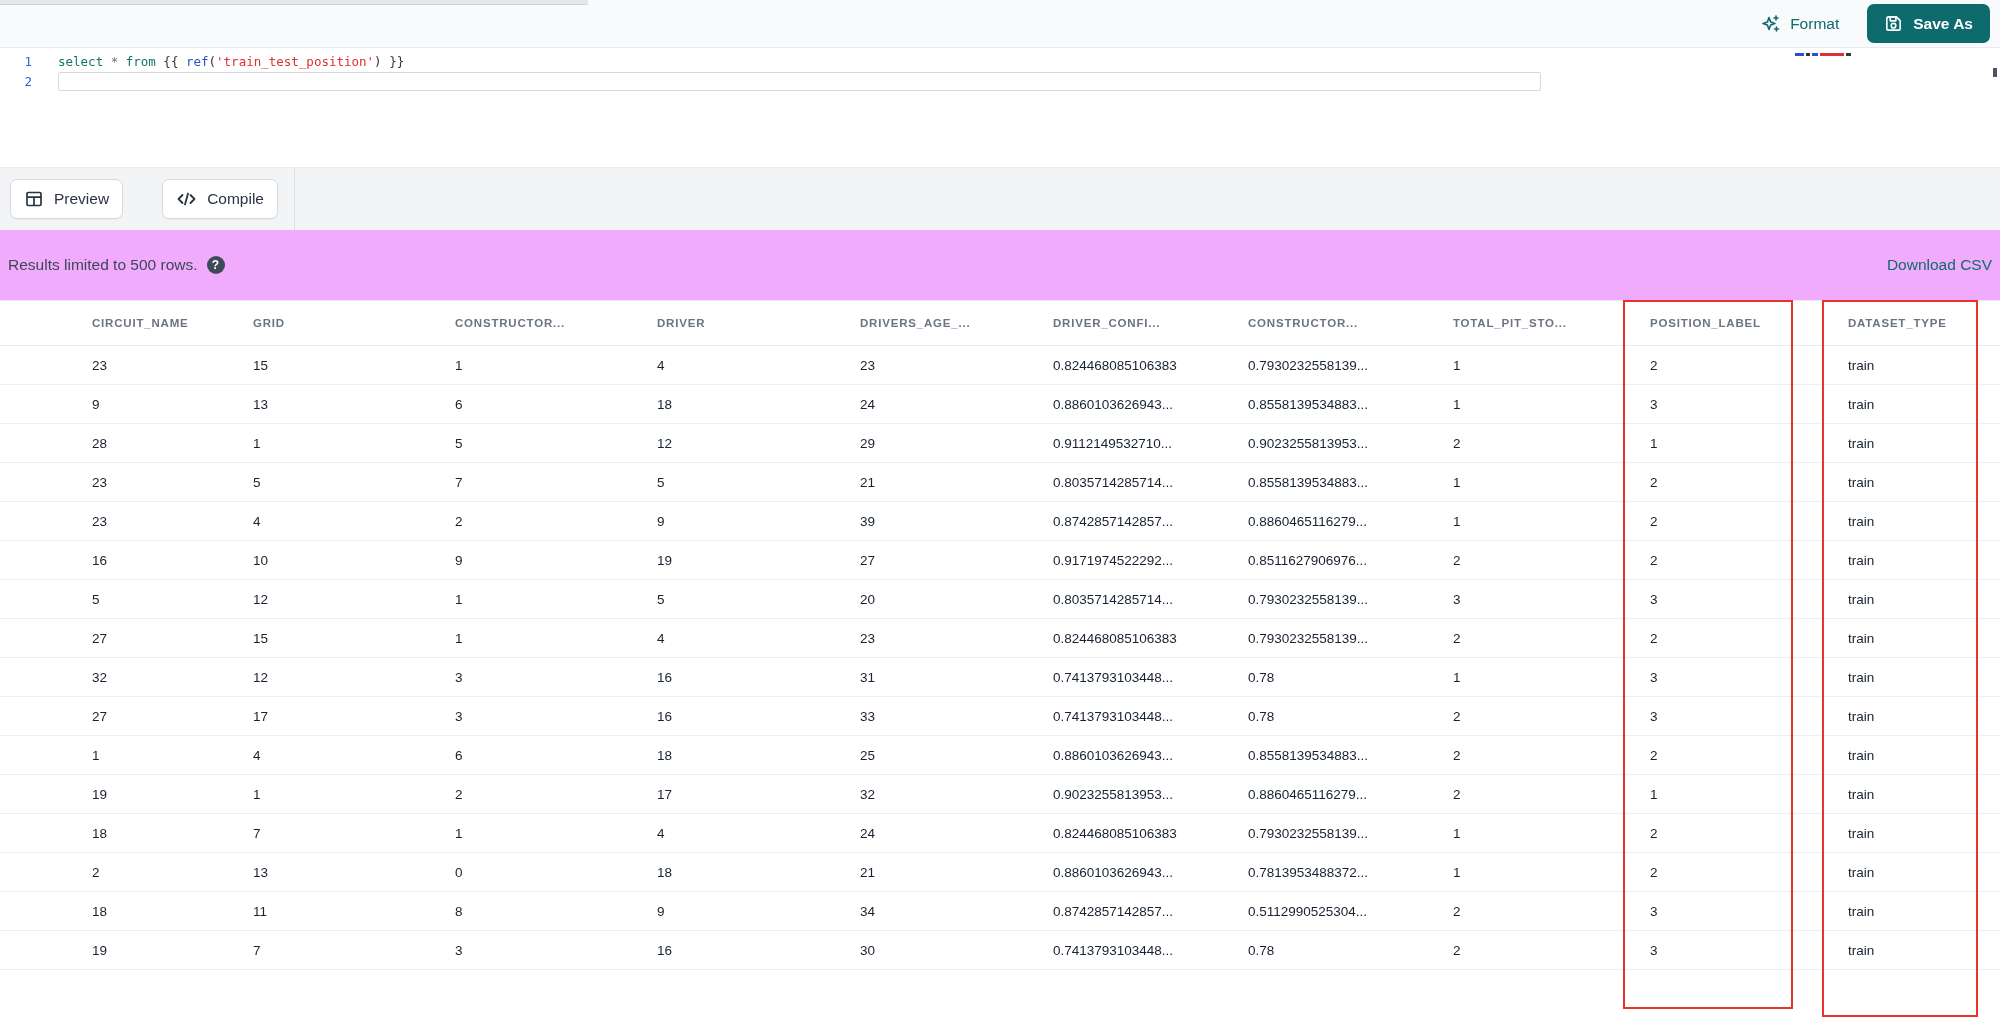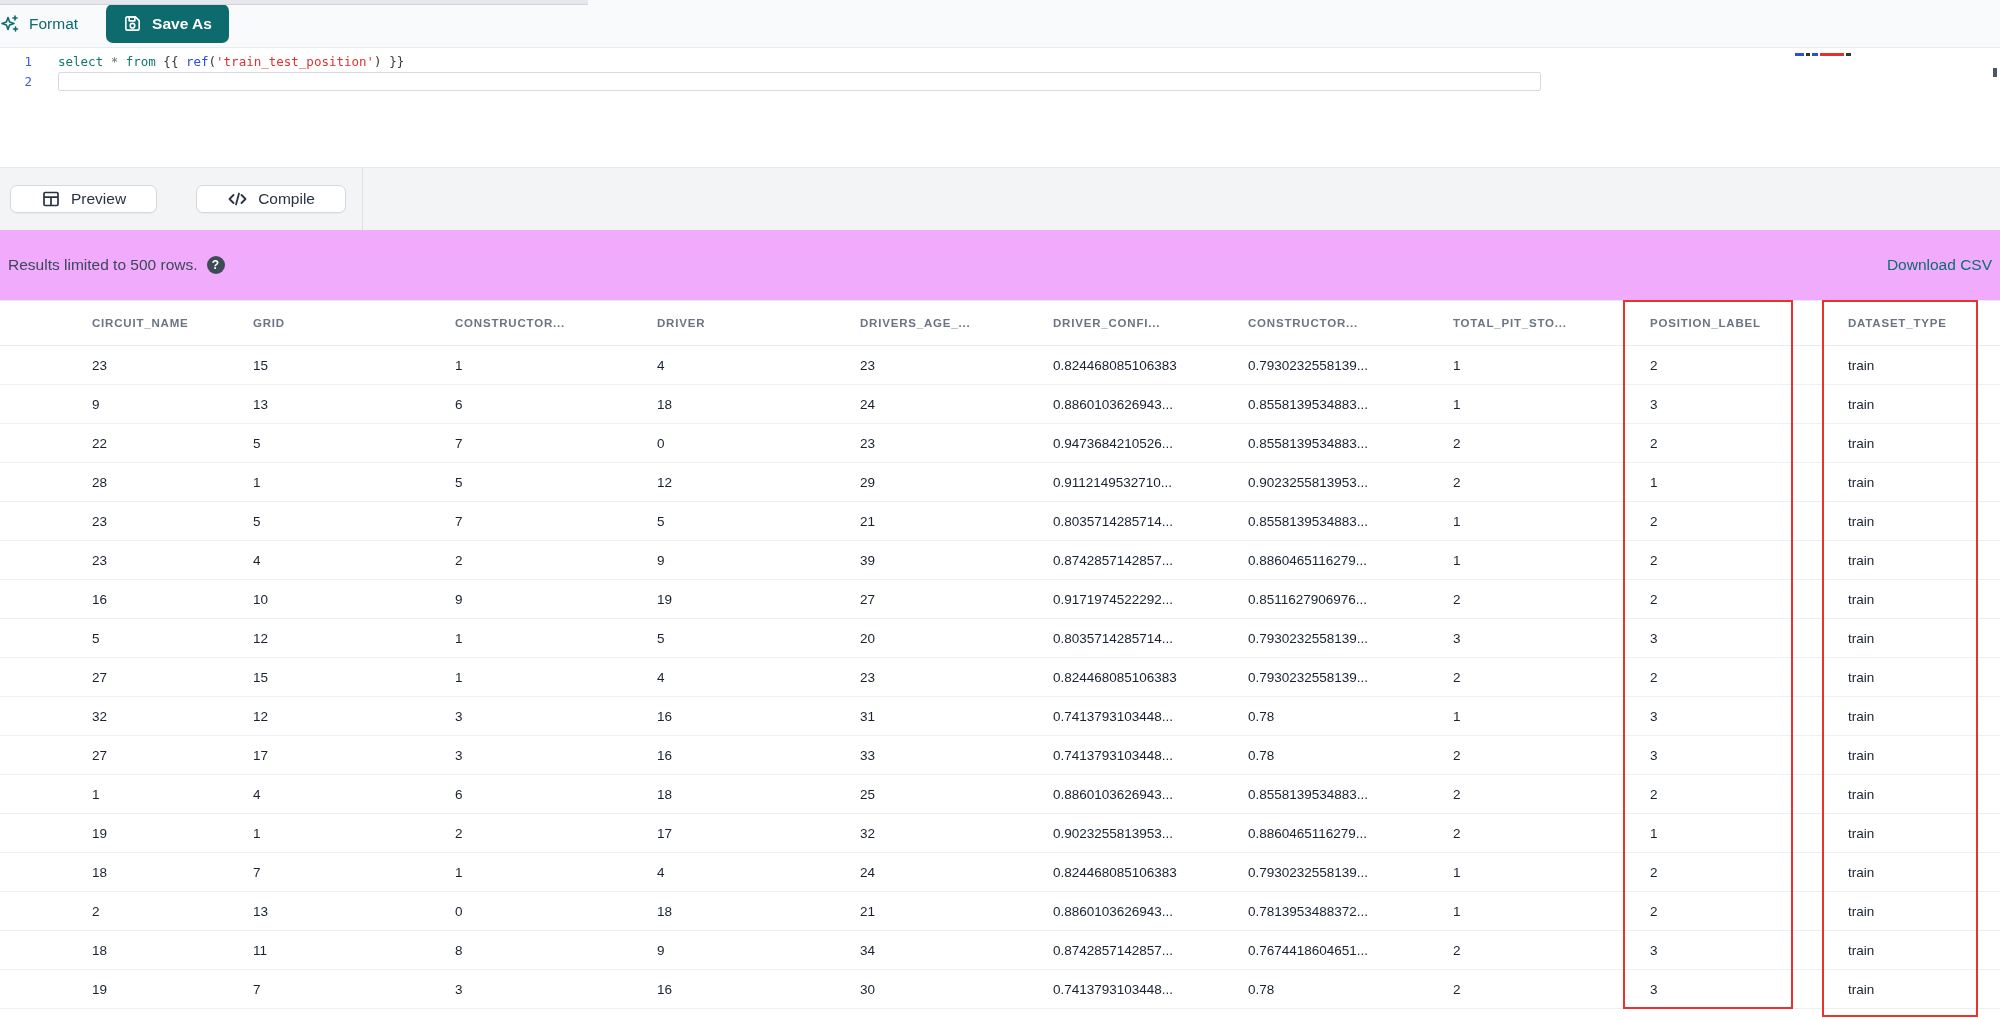--- a/index.html
+++ b/index.html
@@ -7,21 +7,21 @@
     --highlight-red:#e8332a;
   }
   *{box-sizing:border-box;margin:0;padding:0;}
   html,body{width:2000px;height:1020px;overflow:hidden;}
   body{font-family:"Liberation Sans",sans-serif;background:#ffffff;color:#182230;position:relative;}
 
   
   .tab-remnant{position:absolute;left:0;top:0;width:588px;height:5px;background:#e6e6ed;border-bottom:1px solid #d2d3dc;}
 
   
-  .top-bar{position:absolute;left:0;top:0;width:2000px;height:48px;background:#f8fafc;border-bottom:1px solid #e7eaee;display:flex;align-items:center;gap:28px;padding-right:10px;}
+  .top-bar{position:absolute;left:0;top:0;width:2000px;height:48px;background:#f8fafc;border-bottom:1px solid #e7eaee;display:flex;align-items:center;justify-content:flex-end;gap:28px;padding-right:10px;}
   .format-btn{display:flex;align-items:center;gap:9px;background:none;border:none;color:var(--accent-teal);font-family:"Liberation Sans",sans-serif;font-size:15.5px;cursor:pointer;}
   .saveas-btn{display:flex;align-items:center;gap:10px;background:var(--accent-teal);color:#ffffff;border:none;border-radius:7px;height:39px;padding:0 17px;font-family:"Liberation Sans",sans-serif;font-size:15.5px;font-weight:700;cursor:pointer;}
 
   
   .editor{position:absolute;left:0;top:48px;width:2000px;height:119px;background:#ffffff;}
   .gutter{position:absolute;left:0;top:4px;width:40px;text-align:right;color:#3b5bdb;font-family:"DejaVu Sans Mono",monospace;font-size:12.5px;}
   .gutter .ln{height:20px;line-height:20px;padding-right:8px;}
   .code{position:absolute;left:58px;top:4px;font-family:"DejaVu Sans Mono",monospace;font-size:12.5px;white-space:pre;}
   .code-line{height:20px;line-height:20px;}
   .tk-kw{color:#0f766e;}
@@ -29,21 +29,21 @@
   .tk-str{color:#e03131;}
   .tk-pn{color:#37352f;}
   .tk-op{color:#6b7280;}
   .line2-box{position:absolute;left:58px;top:24px;width:1483px;height:19px;border:1px solid #d6dade;border-radius:2px;}
   .minimap{position:absolute;left:1795px;top:5px;display:flex;gap:2px;align-items:center;}
   .minimap span{display:inline-block;height:3px;}
   .editor-scroll-nub{position:absolute;left:1993px;top:20px;width:4px;height:9px;background:#4b5563;}
 
   
   .action-bar{position:absolute;left:0;top:167px;width:2000px;height:63px;background:#f2f4f6;border-top:1px solid #e7eaee;display:flex;align-items:center;}
-  .btn{display:flex;align-items:center;gap:10px;background:#ffffff;border:1px solid #d5d9de;border-radius:7px;height:28px;padding:0 30px;font-family:"Liberation Sans",sans-serif;font-size:15.5px;color:#2a3342;cursor:pointer;box-shadow:0 1px 1px rgba(16,24,40,.04);}
+  .btn{display:flex;align-items:center;gap:10px;background:#ffffff;border:1px solid #d5d9de;border-radius:7px;height:40px;padding:0 13px;font-family:"Liberation Sans",sans-serif;font-size:15.5px;color:#2a3342;cursor:pointer;box-shadow:0 1px 1px rgba(16,24,40,.04);}
   .btn-preview{margin-left:10px;}
   .btn-compile{margin-left:39px;}
   .vdiv{width:1px;height:63px;background:#dcdfe3;margin-left:16px;}
   .tabs{display:flex;height:63px;margin-left:18px;}
   .tab{display:flex;align-items:center;padding:0 20px;font-size:15.5px;color:#1f2937;cursor:pointer;position:relative;}
   .tab.active::after{content:"";position:absolute;left:0;right:0;bottom:0;height:3px;background:#848c96;}
 
   
   .results-bar{position:absolute;left:0;top:230px;width:2000px;height:70px;background:#f0abfc;display:flex;align-items:center;padding:0 8px;}
   .results-limit{font-size:15.5px;color:#3d4758;}
@@ -184,32 +184,20 @@
           <td>6</td>
           <td>18</td>
           <td>24</td>
           <td>0.8860103626943...</td>
           <td>0.8558139534883...</td>
           <td>1</td>
           <td>3</td>
           <td>train</td>
         </tr>
         <tr>
-          <td>22</td>
-          <td>5</td>
-          <td>7</td>
-          <td>0</td>
-          <td>23</td>
-          <td>0.9473684210526...</td>
-          <td>0.8558139534883...</td>
-          <td>2</td>
-          <td>2</td>
-          <td>train</td>
-        </tr>
-        <tr>
           <td>28</td>
           <td>1</td>
           <td>5</td>
           <td>12</td>
           <td>29</td>
           <td>0.9112149532710...</td>
           <td>0.9023255813953...</td>
           <td>2</td>
           <td>1</td>
           <td>train</td>
@@ -346,21 +334,21 @@
           <td>2</td>
           <td>train</td>
         </tr>
         <tr>
           <td>18</td>
           <td>11</td>
           <td>8</td>
           <td>9</td>
           <td>34</td>
           <td>0.8742857142857...</td>
-          <td>0.7674418604651...</td>
+          <td>0.5112990525304...</td>
           <td>2</td>
           <td>3</td>
           <td>train</td>
         </tr>
         <tr>
           <td>19</td>
           <td>7</td>
           <td>3</td>
           <td>16</td>
           <td>30</td>

